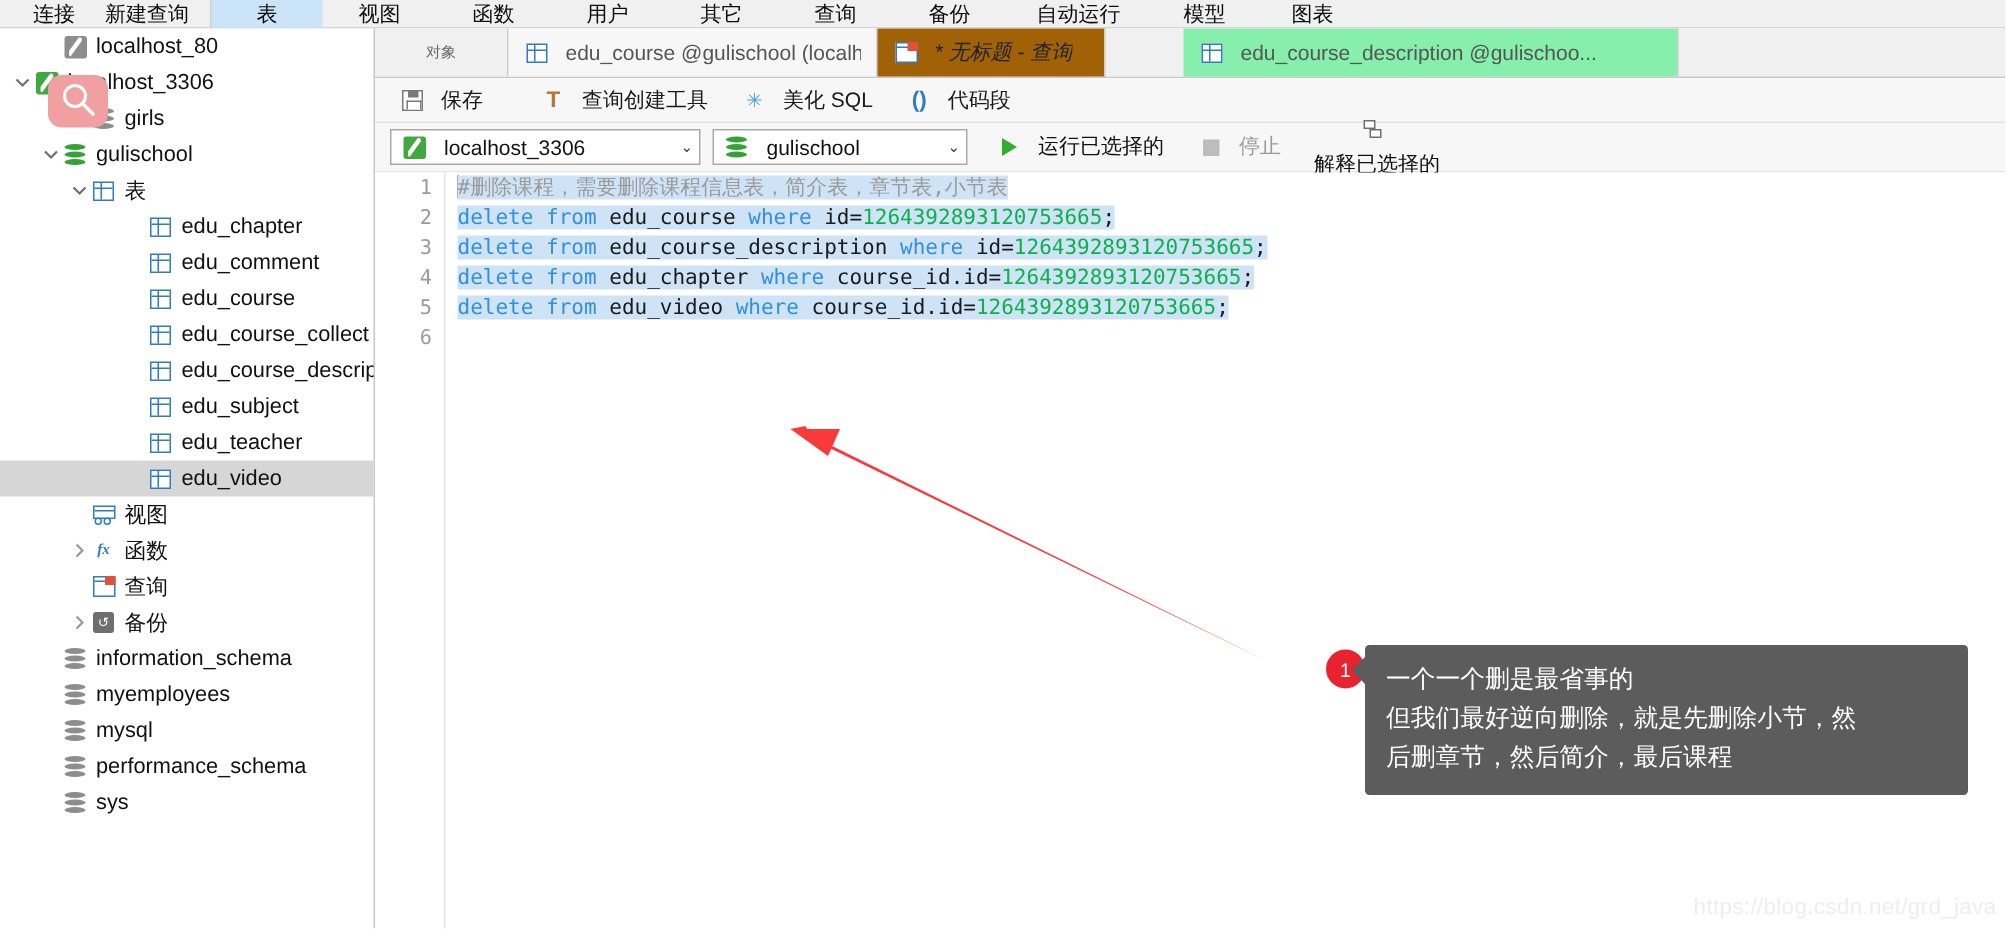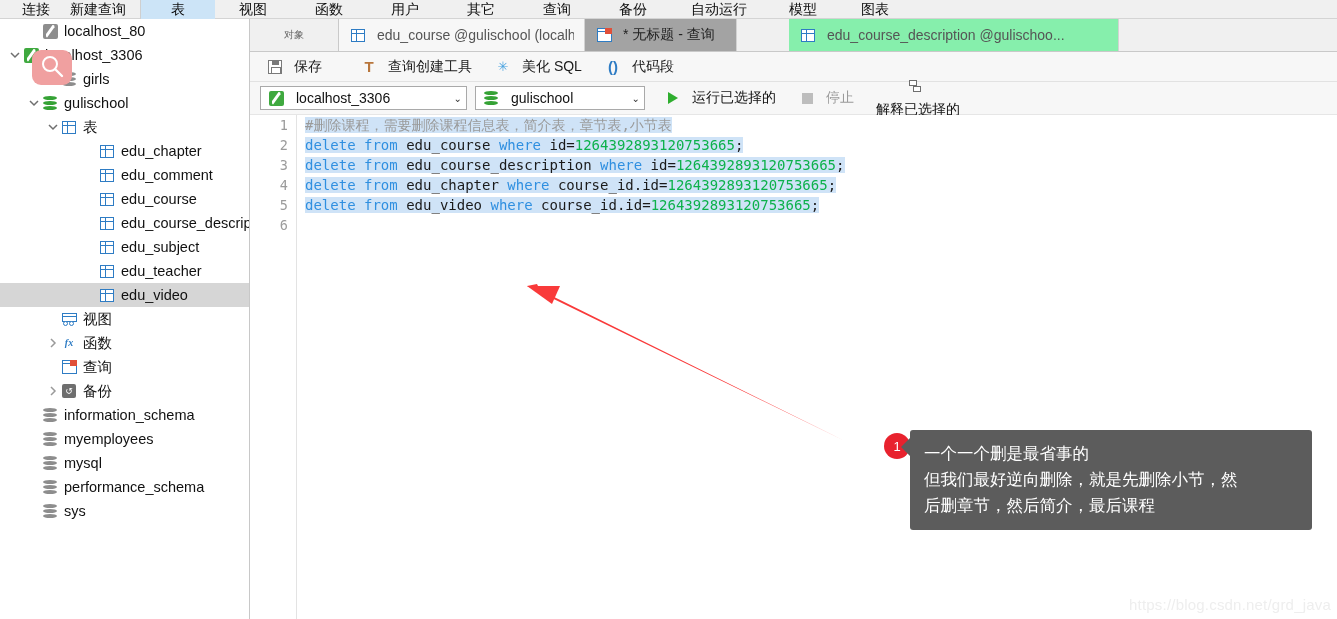--- a/index.html
+++ b/index.html
@@ -109,21 +109,21 @@
     width:89px; display:flex; align-items:center; justify-content:center;
     font-size:10px; color:#666; border-right:1px solid #c9c9c9;
     background:#f0f0f0; cursor:default;
   }
   .tab {
     display:flex; align-items:center; gap:5px;
     padding:0 10px; font-size:14px; color:#555;
     background:#f7f7f7; border-right:1px solid #d2d2d2;
     cursor:default; white-space:nowrap;
   }
-  .tab.active { background:#a3a3a3; color:#222; }
+  .tab.active { background:#a16207; color:#222;font-style:italic; }
   .tab-gap { width:10px; background:#f0f0f0; }
   .tab .tabtxt { overflow:hidden; }
 
   
   .qbar {
     position:absolute; left:0; top:33px; width:1087px; height:30px;
     background:#f7f7f7; border-bottom:1px solid #e2e2e2;
     display:flex; align-items:center; padding-left:10px; gap:4px;
   }
   .qbtn { display:flex; align-items:center; gap:5px; padding:2px 6px;
@@ -334,20 +334,28 @@
           <span class="ic-tbl"></span>
         </span>
         <span class="tlabel">edu_course</span>
       </div>
       <div class="tree-row">
         <span style="width:84px;flex:0 0 84px;"></span>
         <span class="twisty"></span>
         <span class="ticon">
           <span class="ic-tbl"></span>
         </span>
+        <span class="tlabel">edu_course_collect</span>
+      </div>
+      <div class="tree-row">
+        <span style="width:84px;flex:0 0 84px;"></span>
+        <span class="twisty"></span>
+        <span class="ticon">
+          <span class="ic-tbl"></span>
+        </span>
         <span class="tlabel">edu_course_descripti</span>
       </div>
       <div class="tree-row">
         <span style="width:84px;flex:0 0 84px;"></span>
         <span class="twisty"></span>
         <span class="ticon">
           <span class="ic-tbl"></span>
         </span>
         <span class="tlabel">edu_subject</span>
       </div>

